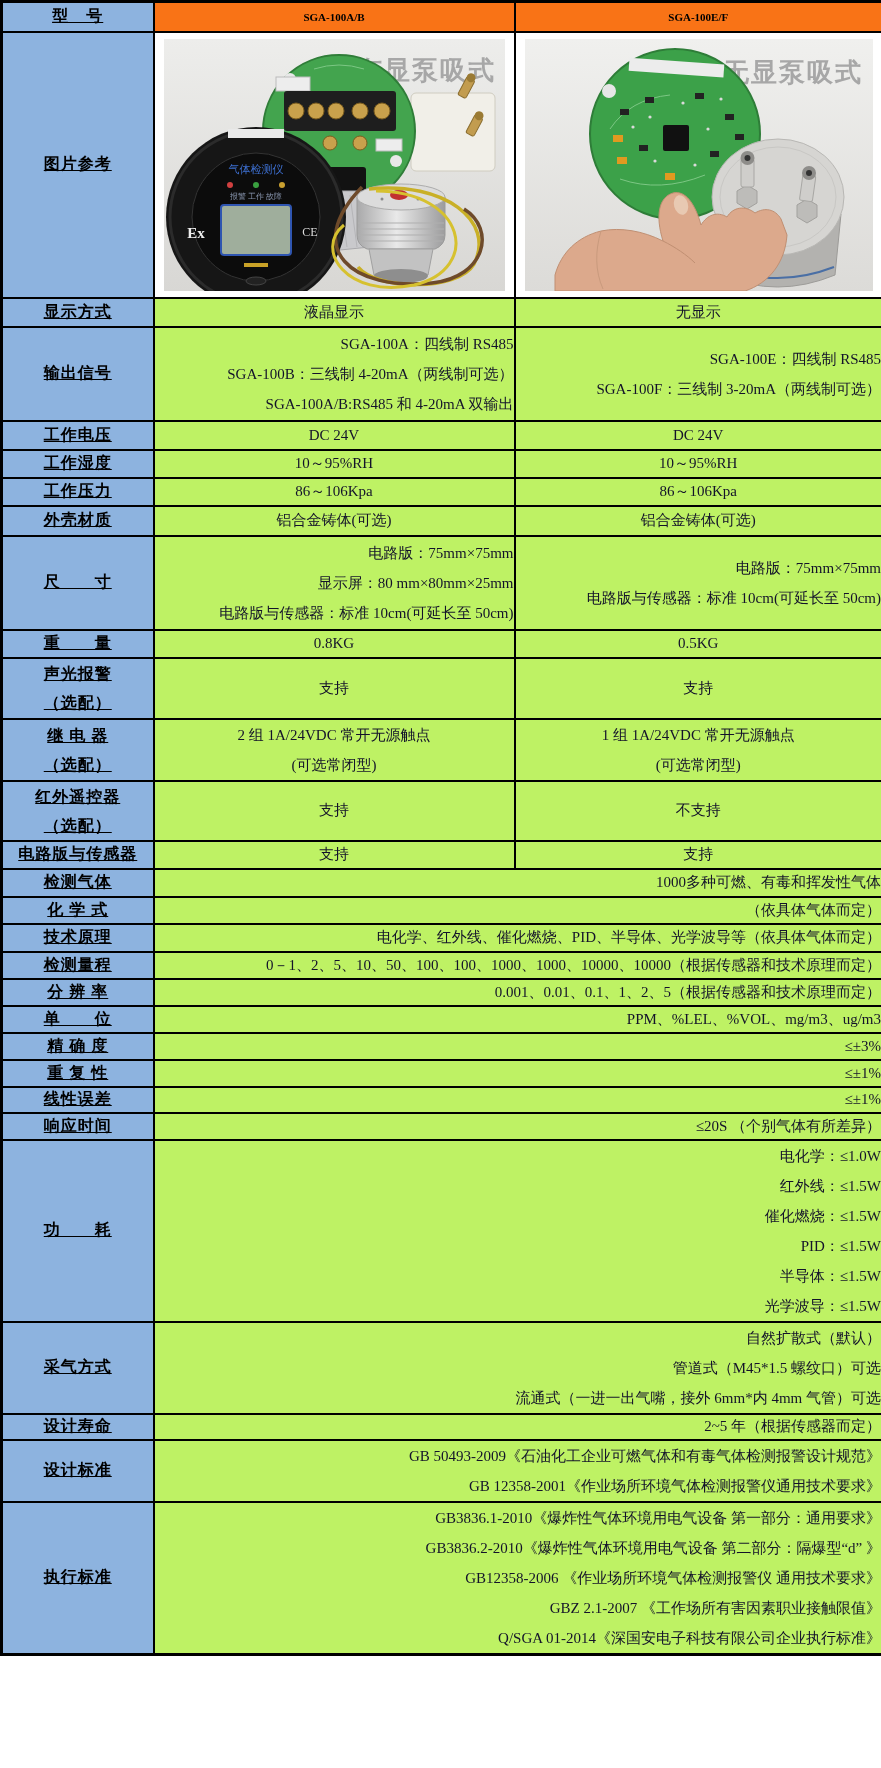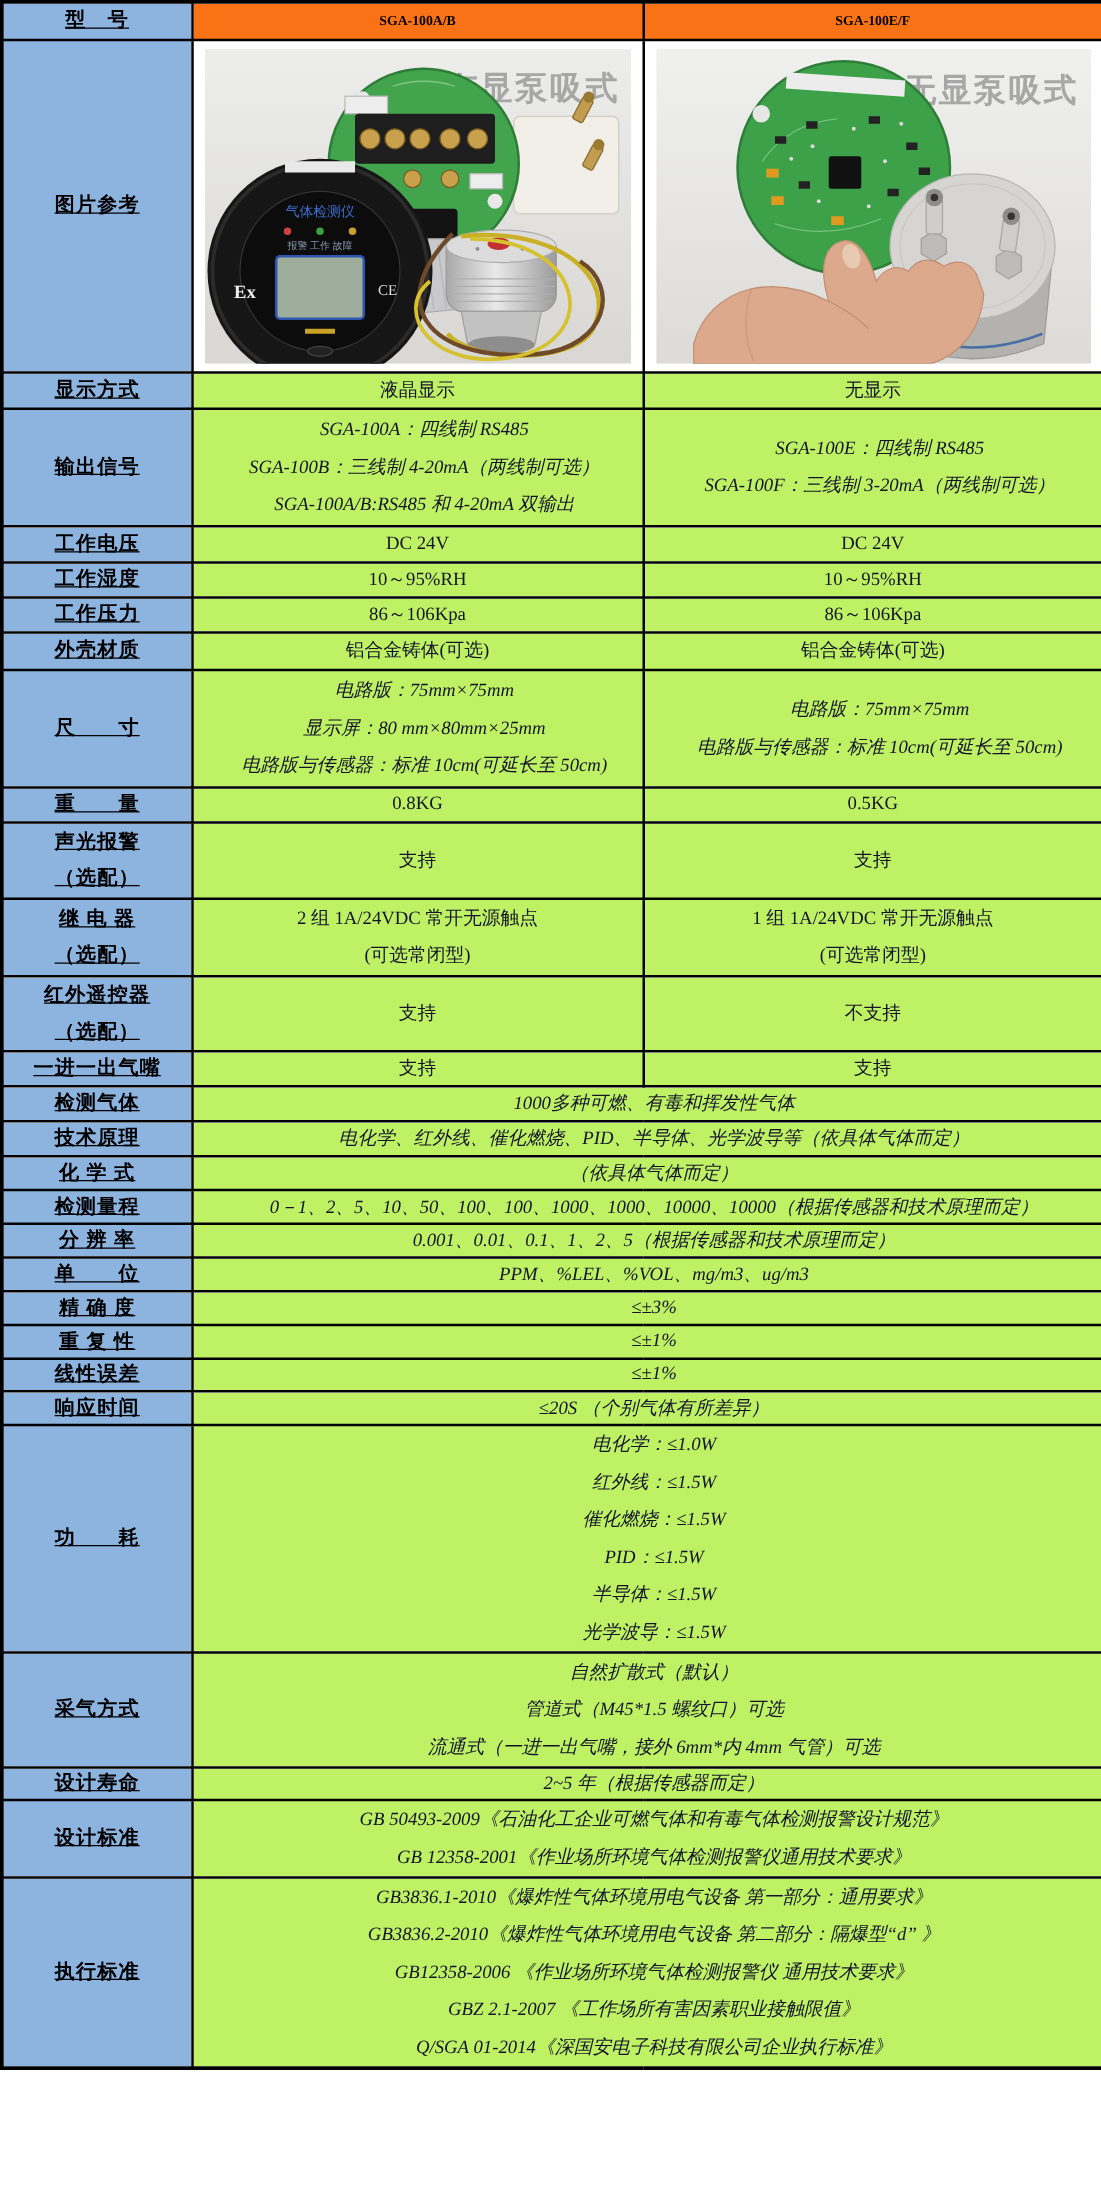--- a/index.html
+++ b/index.html
@@ -3,21 +3,21 @@
 <meta charset="utf-8">
 <style>
   html,body{margin:0;padding:0;background:#fff;}
   body{width:881px;font-family:"Liberation Serif","DejaVu Serif",serif;}
   table.spec{border-collapse:collapse;width:881px;table-layout:fixed;border:3px solid #000;}
   th,td{border:2px solid #000;vertical-align:middle;overflow:hidden;padding:0;}
   th.lbl{background:#8DB3DF;font-weight:bold;font-size:16px;text-align:center;color:#000;letter-spacing:1px;text-decoration:underline;}
   td.hdr{background:#f97316;font-weight:bold;font-size:11px;text-align:center;color:#000;}
   td.val{background:#bef264;font-size:15px;color:#13132A;}
   td.val.c{text-align:center;}
-  td.val.l{text-align:center;padding-left:11px;font-style:italic;}
+  td.val.l{text-align:right;padding-left:11px;}
   .ln{line-height:30px;white-space:nowrap;}
   th.lbl .ln{line-height:29px;white-space:nowrap;}
   td.photo{background:#FFFFFF;padding:5px 9px;}
   td.photo svg{display:block;}
   .wm{font-size:26px;font-weight:bold;fill:#A7A7A7;letter-spacing:2px;}
 </style>
 </head>
 <body>
 
 <table class="spec">
@@ -288,38 +288,38 @@
   <tr style="height:60px">
     <th class="lbl">
       <div class="ln">红外遥控器</div>
       <div class="ln">（选配）</div>
     </th>
     <td class="val c">支持</td>
     <td class="val c">不支持</td>
   </tr>
 
   <tr style="height:28px">
-    <th class="lbl">一进一出气嘴</th>
+    <th class="lbl">电路版与传感器</th>
     <td class="val c">支持</td>
     <td class="val c">支持</td>
   </tr>
 
   <tr style="height:28px">
     <th class="lbl">检测气体</th>
     <td class="val l" colspan="2">1000多种可燃、有毒和挥发性气体</td>
   </tr>
 
+  <tr style="height:27px">
+    <th class="lbl">化 学 式</th>
+    <td class="val l" colspan="2">（依具体气体而定）</td>
+  </tr>
+
   <tr style="height:28px">
     <th class="lbl">技术原理</th>
     <td class="val l" colspan="2">电化学、红外线、催化燃烧、PID、半导体、光学波导等（依具体气体而定）</td>
-  </tr>
-
-  <tr style="height:27px">
-    <th class="lbl">化 学 式</th>
-    <td class="val l" colspan="2">（依具体气体而定）</td>
   </tr>
 
   <tr style="height:27px">
     <th class="lbl">检测量程</th>
     <td class="val l" colspan="2">0－1、2、5、10、50、100、100、1000、1000、10000、10000（根据传感器和技术原理而定）</td>
   </tr>
 
   <tr style="height:27px">
     <th class="lbl">分 辨 率</th>
     <td class="val l" colspan="2">0.001、0.01、0.1、1、2、5（根据传感器和技术原理而定）</td>

